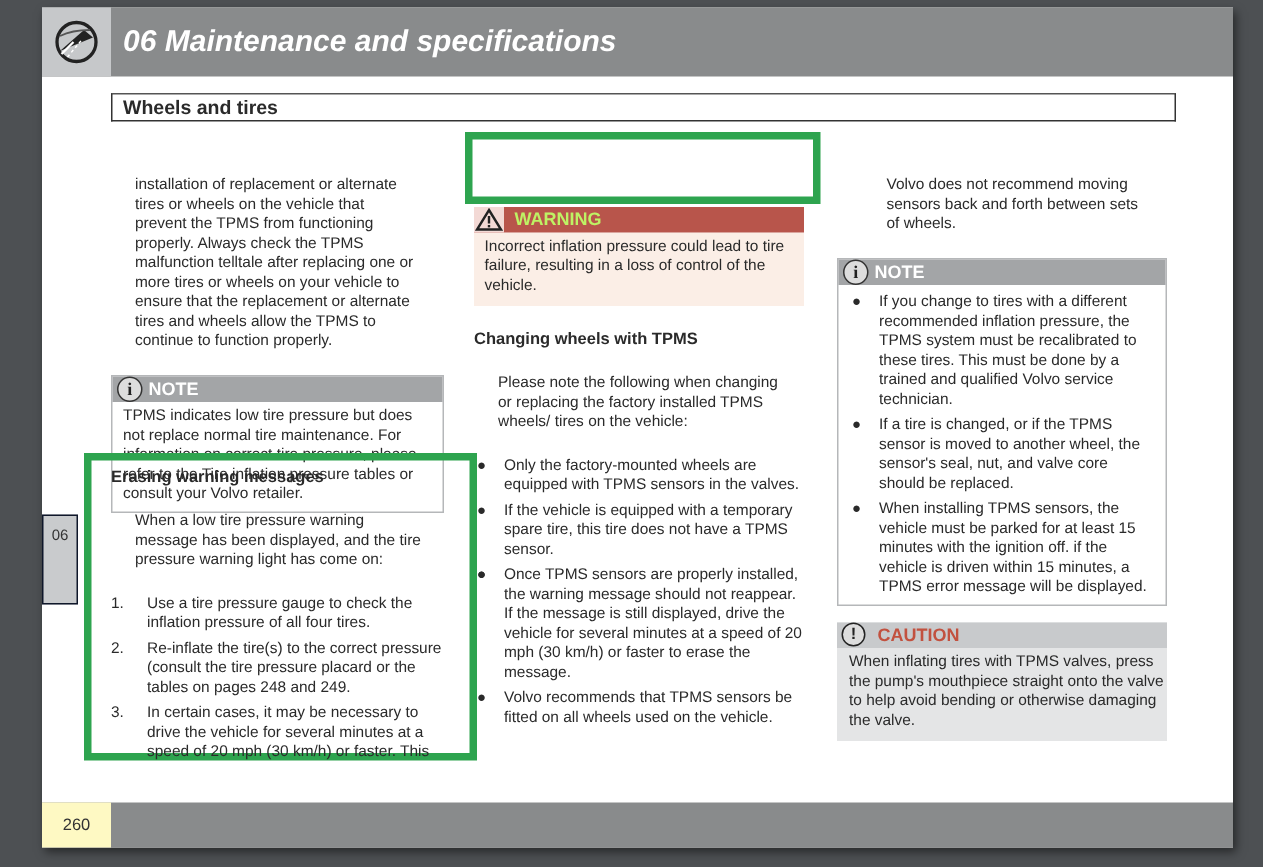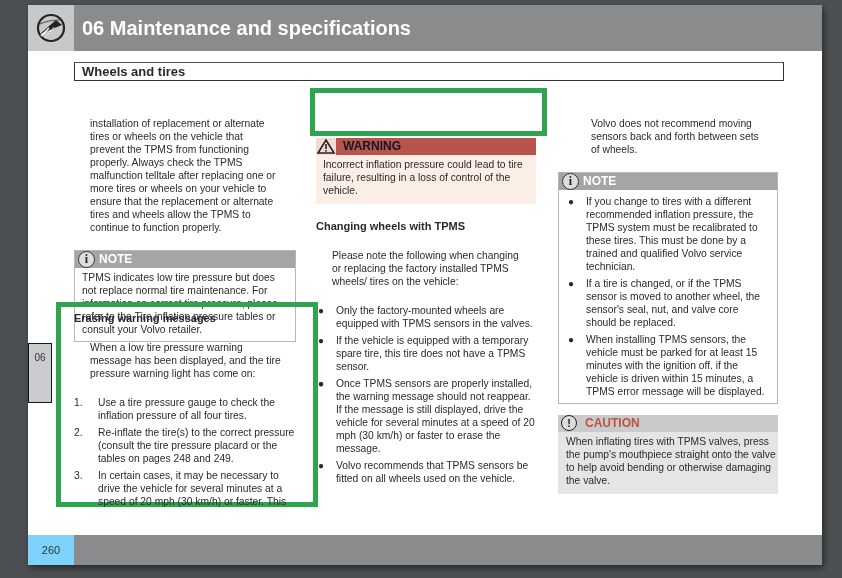--- a/index.html
+++ b/index.html
@@ -1,43 +1,43 @@
 <!DOCTYPE html>
 <html><head>
 <meta charset="utf-8">
 <style>
   html, body { margin:0; padding:0; }
   body { width:842px; height:578px; background:#4d5053; position:relative; overflow:hidden; font-family:"Liberation Sans", sans-serif; color:#2a2a2a; }
   .page { position:absolute; left:28px; top:5px; width:794px; height:560px; background:#ffffff; box-shadow:2px 3px 6px rgba(0,0,0,0.5); }
-  .header { position:absolute; left:0; top:0; width:794px; height:46px; background:#898b8c; }
+  .header { position:absolute; left:0; top:0; width:794px; height:46px; background:#898b8c;font-style:italic; }
   .header-icon-cell { position:absolute; left:0; top:0; width:46px; height:46px; background:#c6c8ca; }
   .header-icon-cell svg { position:absolute; left:8px; top:8px; }
   .header-title { position:absolute; left:54px; top:0; height:46px; line-height:46px; color:#ffffff; font-weight:bold; font-size:20px; }
   .section-bar { position:absolute; left:46px; top:57px; width:701px; height:17px; border:1px solid #333; border-top-color:#555; font-weight:bold; font-size:13px; line-height:17px; padding-left:7px; box-sizing:content-box; }
   .col { position:absolute; font-size:10.3px; line-height:13px; }
   .col p { margin:16px; }
   .note-box { border:1px solid #b5b7b9; background:#ffffff; }
   .note-head { background:#a3a5a7; height:17px; line-height:17px; color:#ffffff; font-weight:bold; font-size:12px; position:relative; padding-left:24px; }
   .note-head .ic { position:absolute; left:3px; top:0px; width:15px; height:15px; border-radius:50%; border:1.5px solid #333; background:#ddd; color:#222; font-family:"Liberation Serif", serif; font-weight:bold; font-size:12px; line-height:15px; text-align:center; }
   .note-body { padding:3px 7px 5px 7px; }
-  .warn-head { background:#b8554b; height:17px; line-height:17px; color:#0f172a; font-weight:bold; font-size:12px; position:relative; padding-left:27px; }
+  .warn-head { background:#b8554b; height:17px; line-height:17px; color:#bef264; font-weight:bold; font-size:12px; position:relative; padding-left:27px; }
   .warn-body { background:#fbeee6; padding:3px 7px 7px 7px; }
   .caution-box { background:#e4e5e6; }
   .caution-head { background:#c8cacc; height:17px; line-height:17px; color:#c2513f; font-weight:bold; font-size:12px; position:relative; padding-left:27px; }
   .caution-body { padding:3px 0 7px 8px; }
   .green { position:absolute; border:5px solid #2ea44f; box-sizing:border-box; }
   ol, ul { margin:0; padding:0; list-style:none; }
   .li { position:relative; padding-left:24px; margin-top:4px; }
   .li .mk { position:absolute; left:0; top:0; }
   .bli { position:relative; padding-left:20px; margin-top:4px; }
   .bli .mk { position:absolute; left:2px; top:0; font-size:10px; }
   .subhead { font-weight:bold; font-size:11px; line-height:13px; }
   .side-tab { position:absolute; left:0; top:338px; width:24px; height:60px; background:#c9cbcd; border:1px solid #0f172a; box-sizing:border-box; font-size:10px; text-align:center; padding-top:8px; color:#333; }
   .footer { position:absolute; left:0; top:530px; width:794px; height:30px; background:#898b8c; }
-  .footer-num-cell { position:absolute; left:0; top:0; width:46px; height:30px; background:#7dd3fc; font-size:11px; line-height:30px; text-align:center; color:#333; }
+  .footer-num-cell { position:absolute; left:0; top:0; width:46px; height:30px; background:#fef9c3; font-size:11px; line-height:30px; text-align:center; color:#333; }
 </style>
 </head>
 <body>
 
 <div class="page">
 
   <div class="header">
     <div class="header-icon-cell">
       <svg width="30" height="30" viewBox="0 0 30 30">
         <circle cx="15" cy="15" r="13" fill="#c6c8ca" stroke="#222" stroke-width="2.2"></circle>

